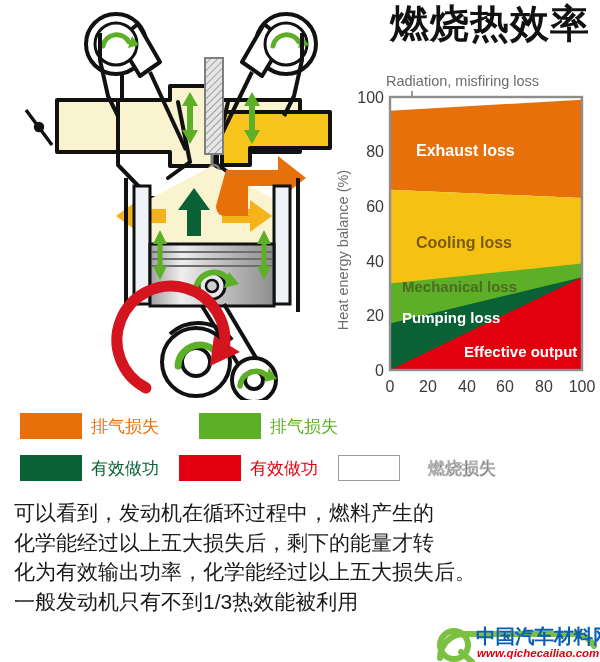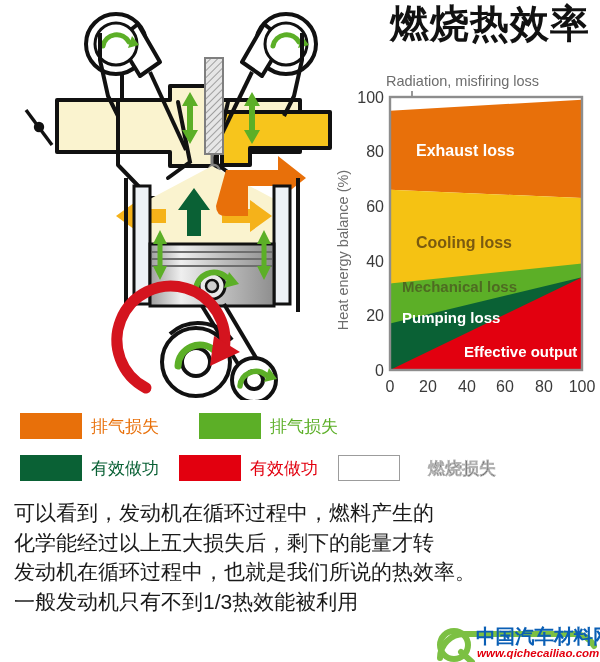--- a/index.html
+++ b/index.html
@@ -304,21 +304,21 @@
       <div class="legend-item">
         <div class="sw sw-border" style="background:#ffffff"></div>
         <div class="lgnd-label" style="color:#000000;margin-left:28px; -webkit-text-stroke:1px #b5b5b5;">燃烧损失</div>
       </div>
     </div>
   </div>
 
   <div class="para">
     <div>可以看到，发动机在循环过程中，燃料产生的</div>
     <div>化学能经过以上五大损失后，剩下的能量才转</div>
-    <div>发动机在循环过程中，也就是我们所说的热效率。</div>
+    <div>化为有效输出功率，化学能经过以上五大损失后。</div>
     <div>一般发动机只有不到1/3热效能被利用</div>
   </div>
 
   <div class="watermark">
     <svg width="168" height="46" viewBox="0 0 168 46" xmlns="http://www.w3.org/2000/svg">
       <path d="M8 42 a24 24 0 0 1 24 -24 h110 a22 22 0 0 1 20 12" fill="none" stroke="#7cc043" stroke-width="6" stroke-linecap="round"></path>
       <circle cx="22" cy="29" r="14" fill="none" stroke="#7cc043" stroke-width="6"></circle>
       <line x1="29" y1="36" x2="40" y2="46" stroke="#7cc043" stroke-width="6" stroke-linecap="round"></line>
       <text x="44" y="27" font-family="Liberation Sans, sans-serif" font-size="19.5" font-weight="bold" fill="#0a5fb5">中国汽车材料网</text>
       <text x="45" y="41" font-family="Liberation Sans, sans-serif" font-size="11.5" font-style="italic" font-weight="bold" fill="#e2000f">www.qichecailiao.com</text>

